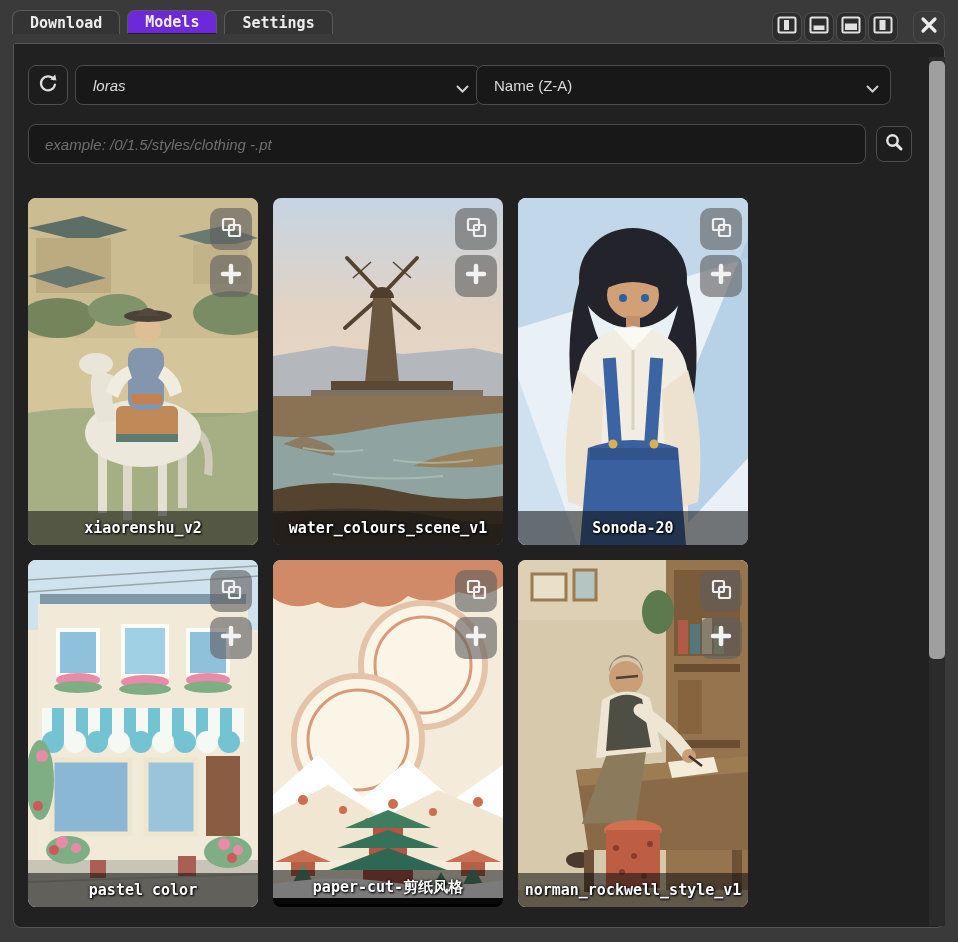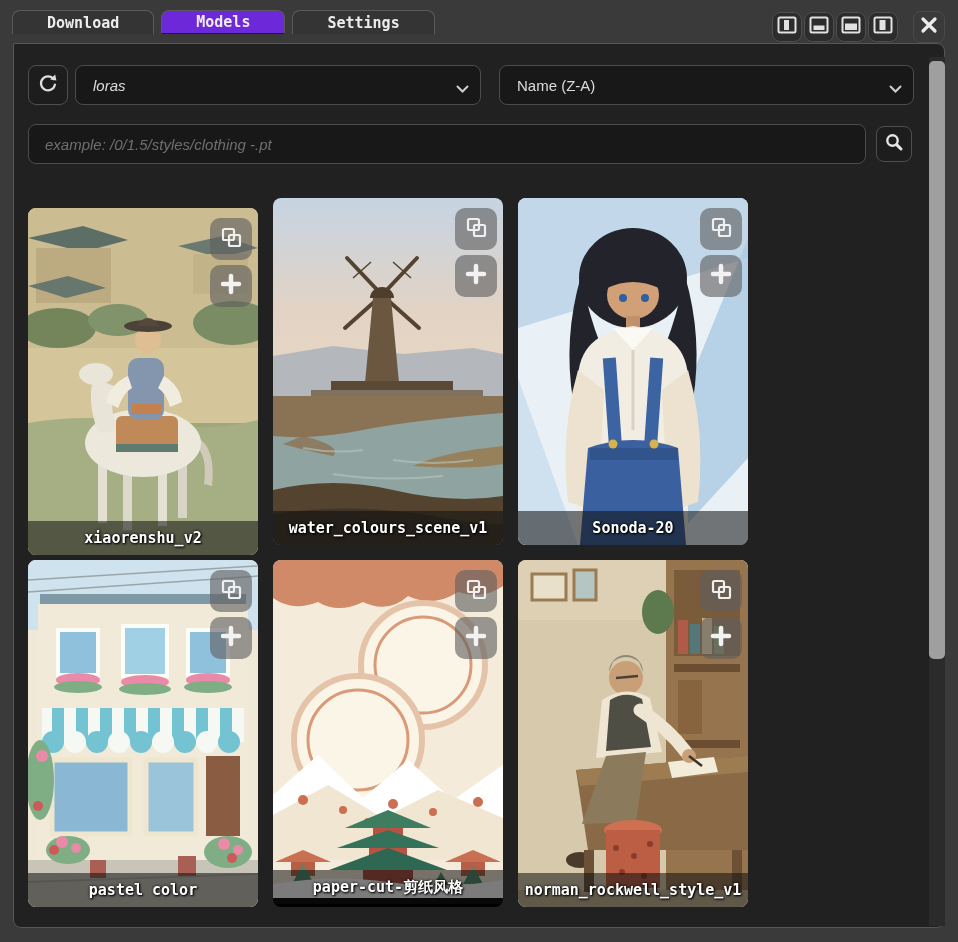--- a/index.html
+++ b/index.html
@@ -7,21 +7,21 @@
   body {
     background: #3a3a3a;
     position: relative;
     overflow: hidden;
     font-family: "DejaVu Sans Mono", monospace;
   }
 
   
   .tabbar { position: absolute; top: 10px; left: 12px; display: flex; gap: 7px; z-index: 5; }
   .tab {
-    height: 24px; padding: 0 34px; display: flex; align-items: center;
+    height: 24px; padding: 0 17px; display: flex; align-items: center;
     background: #343434; color: #ededed;
     border: 1px solid #5a5a5a; border-bottom: none;
     border-radius: 8px 8px 0 0;
     font: bold 15px "DejaVu Sans Mono", monospace;
     cursor: pointer;
   }
   .tab.active { background: #6d28d9; border-bottom: 1px solid #1f1f1f; margin-bottom: -2px; }
 
   
   .win-controls { position: absolute; top: 11px; right: 13px; display: flex; align-items: center; gap: 2px; z-index: 6; }
@@ -52,39 +52,39 @@
   .search-btn  { left: 876px; top: 126px; width: 36px; height: 36px; }
 
   .select-box {
     position: absolute; height: 40px;
     background: #181818; border: 1px solid #4c4c4c; border-radius: 8px;
     display: flex; align-items: center; padding: 0 30px 0 17px;
     color: #dcdcdc; font: 15px "Liberation Sans", sans-serif;
     cursor: pointer;
   }
   .select-type { left: 75px;  top: 65px; width: 406px; font-style: italic; }
-  .select-sort { left: 499px; top: 65px; width: 415px; }
+  .select-sort { left: 476px; top: 65px; width: 415px; }
   .select-box .chev { position: absolute; right: 11px; top: 14px; }
 
   .search-input {
     position: absolute; left: 28px; top: 124px; width: 838px; height: 40px;
     background: #181818; border: 1px solid #4c4c4c; border-radius: 8px;
     padding: 0 16px; color: #4d7c0f;
     font: italic 15px "Liberation Sans", sans-serif; outline: none;
   }
   .search-input::placeholder { color: #6f6f6f; font-style: italic; }
 
   
   .grid { position: absolute; left: 28px; top: 198px; width: 720px; }
   .card {
     position: absolute; width: 230px; height: 347px;
     border-radius: 8px; overflow: hidden; background: #111; cursor: pointer;
   }
   .card svg.art { position: absolute; left: 0; top: 0; display: block; }
-  .c0 { left: 0;     top: 10px; text-align: right; }
+  .c0 { left: 0;     top: 0; text-align: right; }
   .c1 { left: 245px; top: 0; }
   .c2 { left: 490px; top: 0; }
   .c3 { left: 0;     top: 362px; }
   .c4 { left: 245px; top: 362px; }
   .c5 { left: 490px; top: 362px; }
 
   .card-label {
     position: absolute; left: 0; right: 0; bottom: 0; height: 34px;
     background: rgba(15,15,15,0.55);
     display: flex; align-items: center; justify-content: center;

